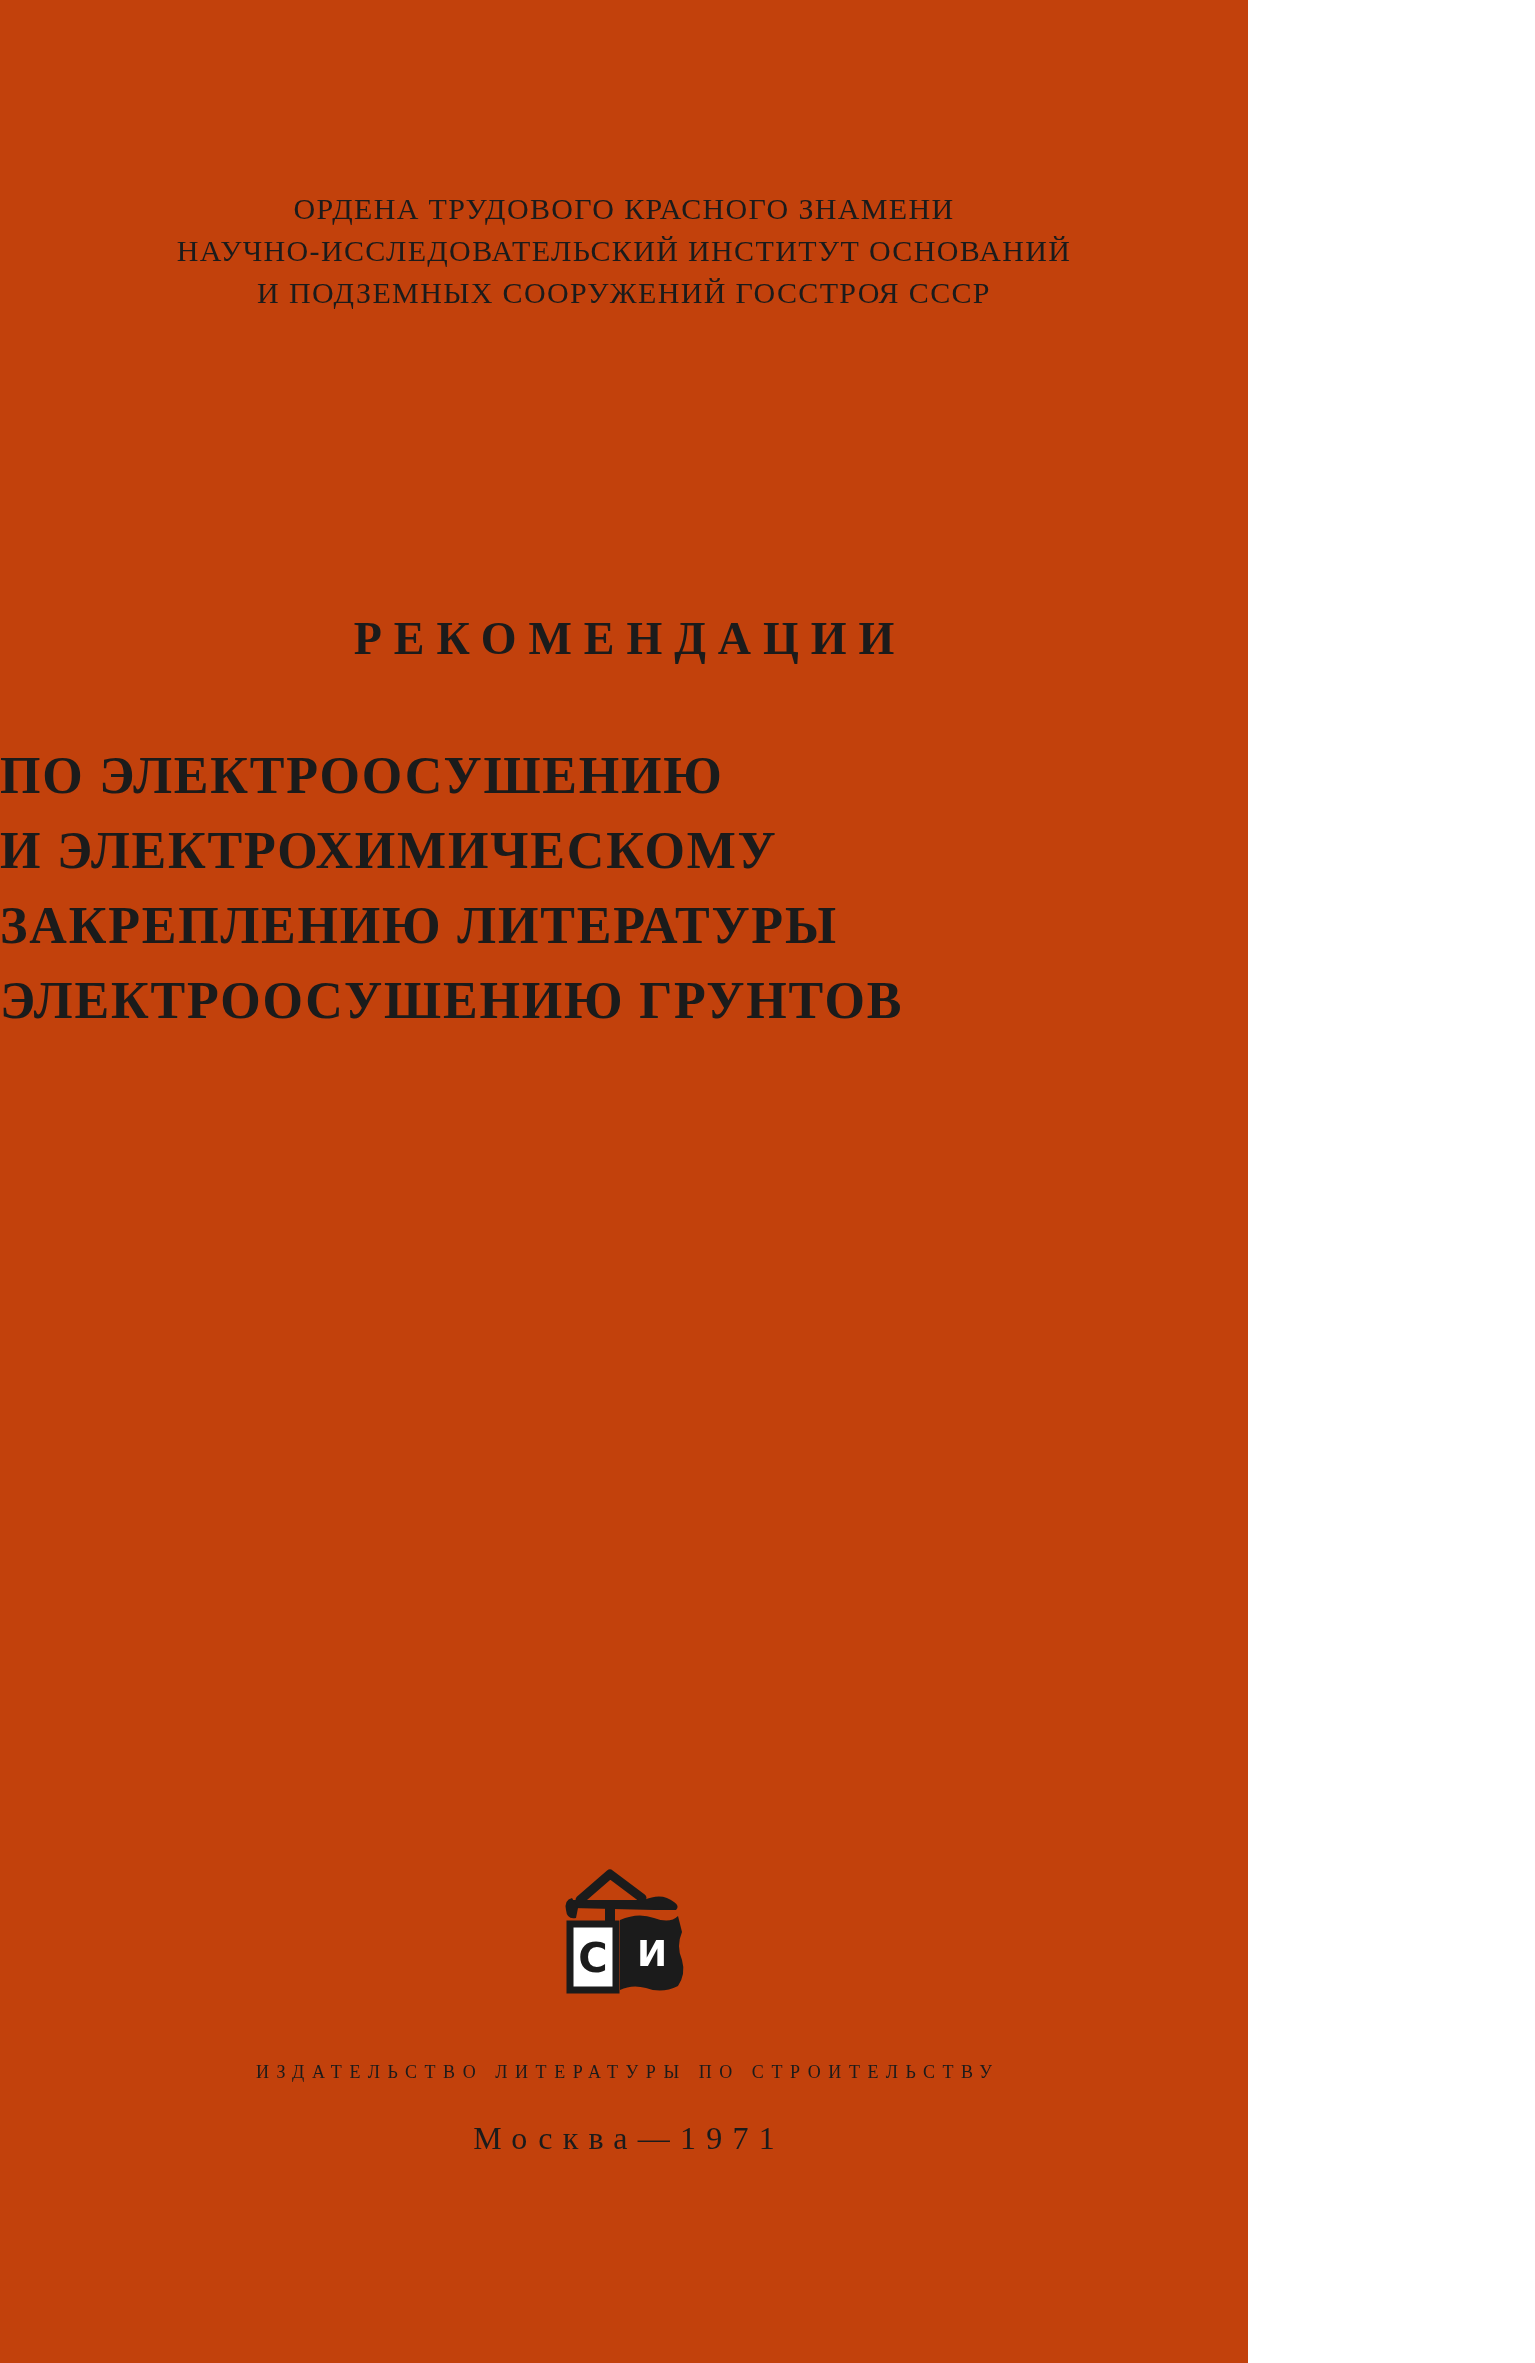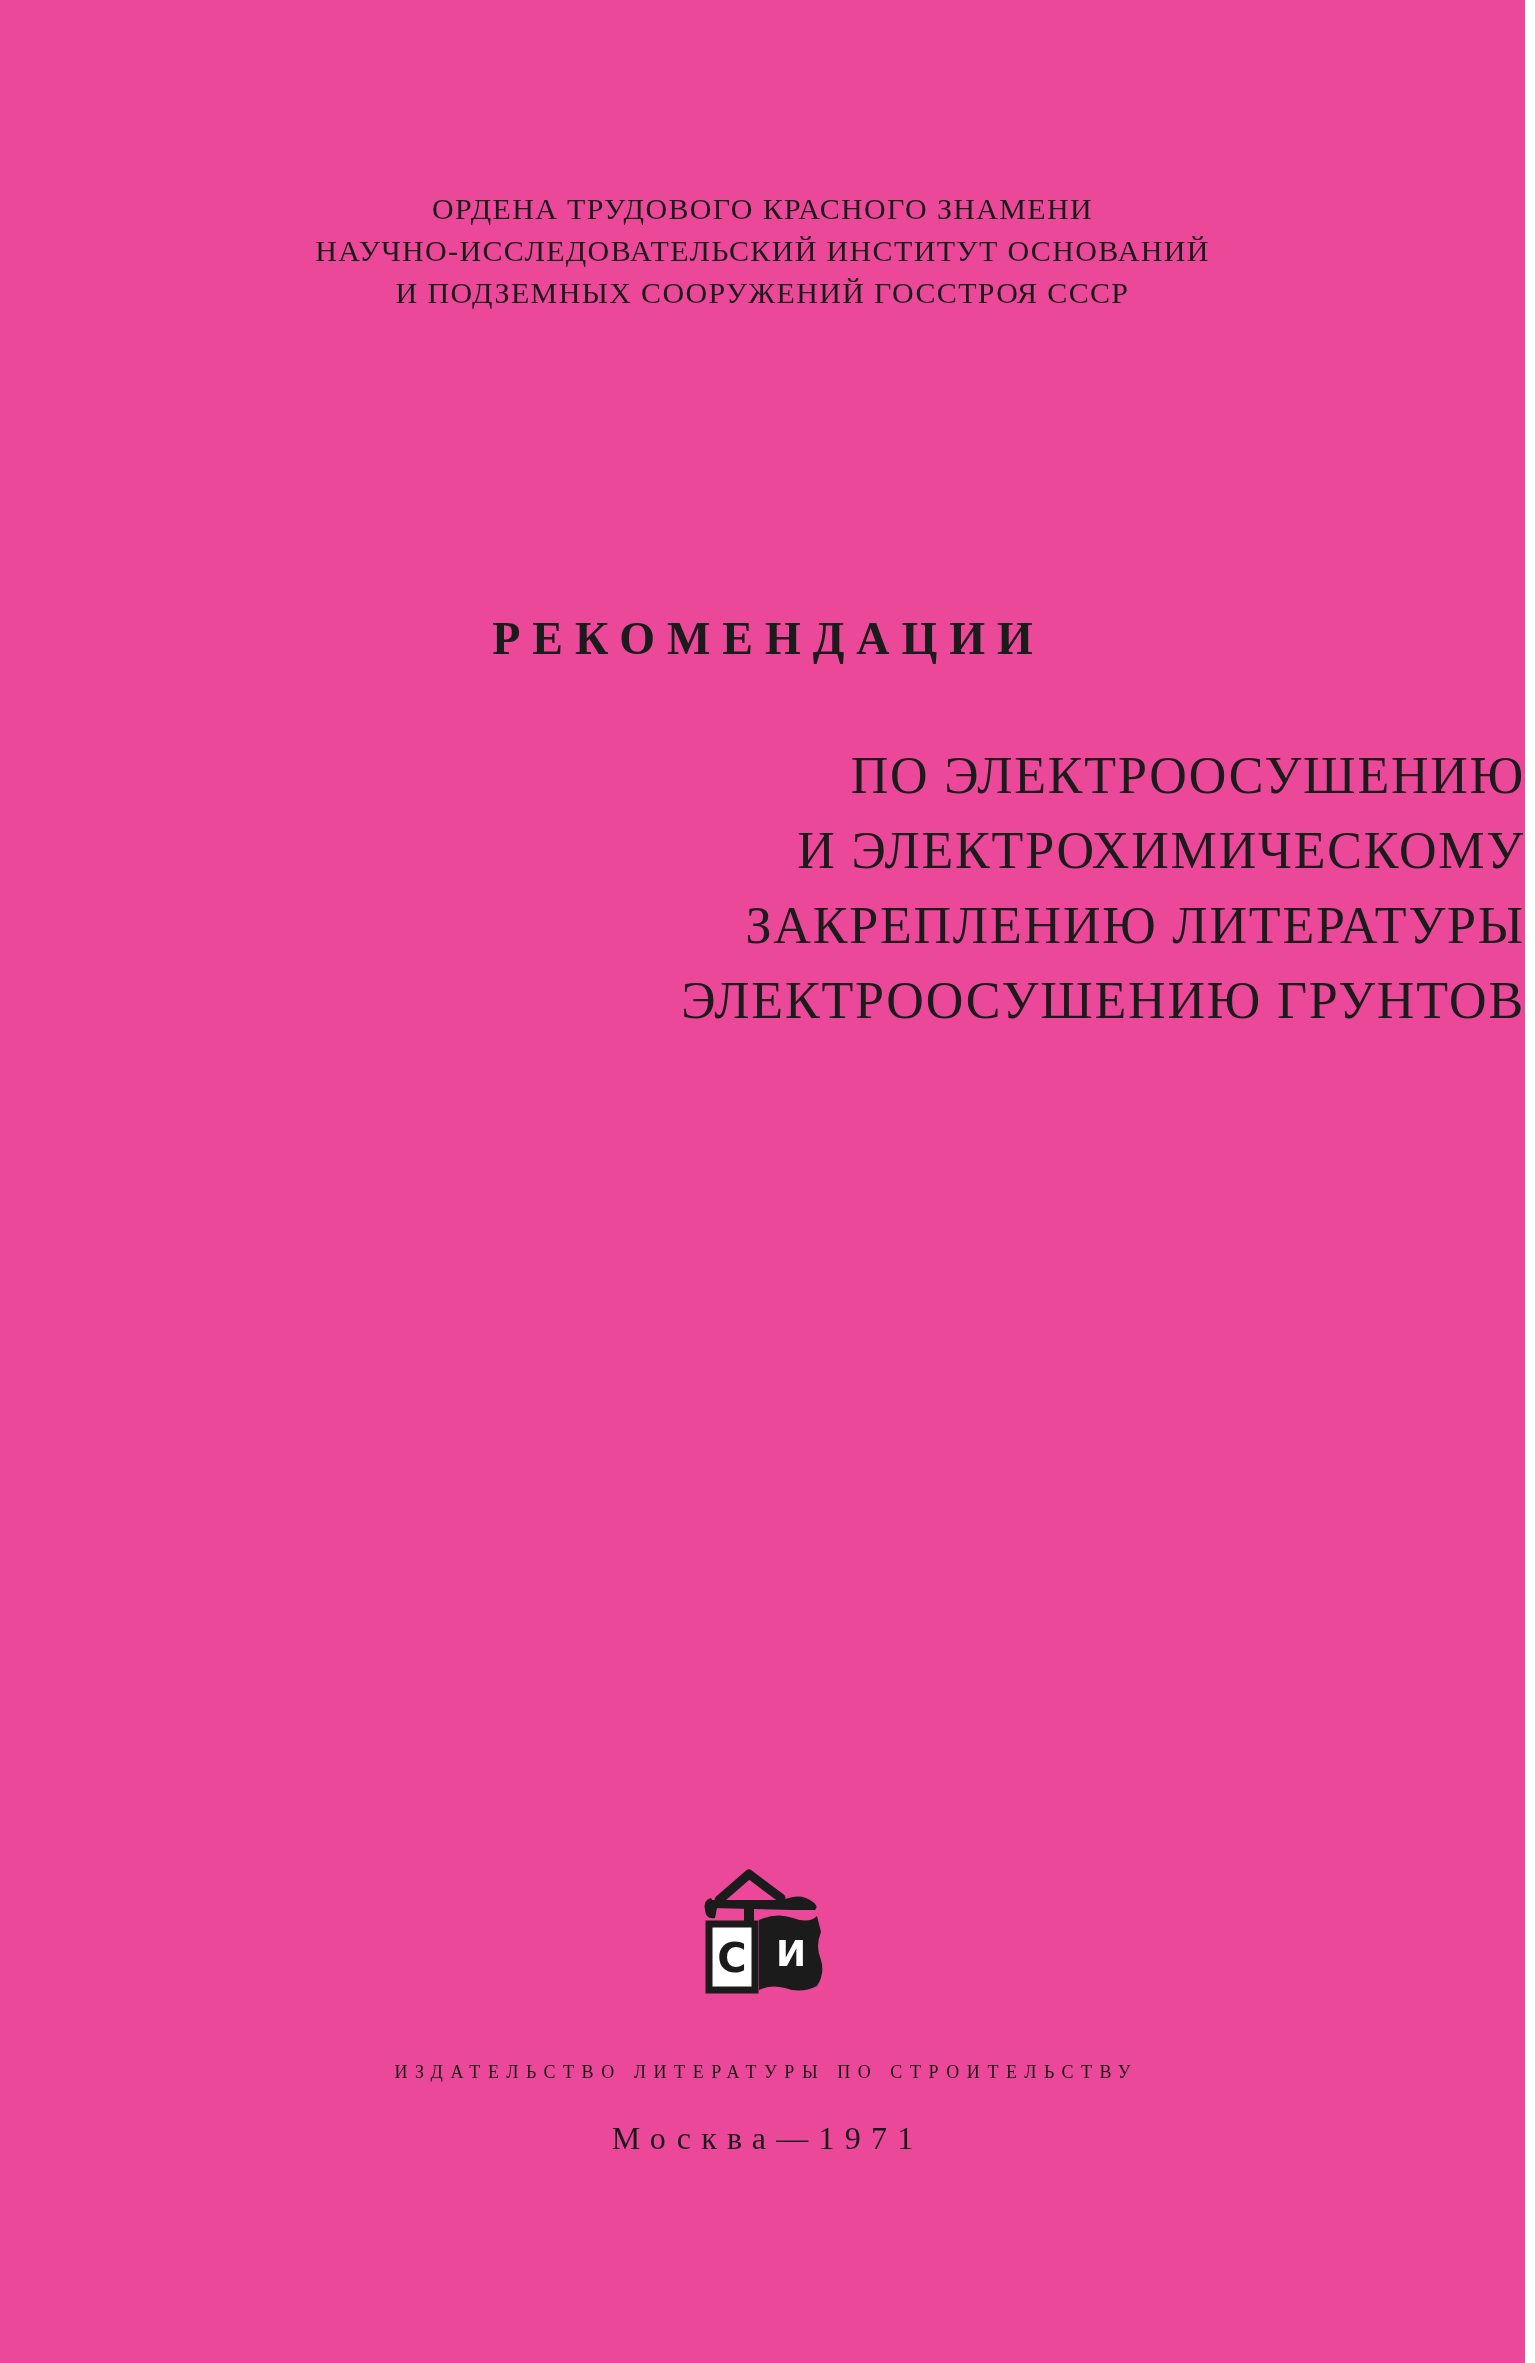--- a/index.html
+++ b/index.html
@@ -2,23 +2,23 @@
 <html><head>
 <meta charset="utf-8">
 <style>
   html, body {
     margin: 0;
     padding: 0;
     background: #ffffff;
   }
   .page {
     position: relative;
-    width: 1525px;
+    width: 1248px;
     height: 2363px;
-    background: #ec4899;
+    background: #c2410c;
     color: #1b1b1b;
     font-family: "Liberation Serif", "DejaVu Serif", serif;
     overflow: hidden;
   }
   .institute {
     position: absolute;
     top: 188px;
     left: 0;
     width: 100%;
     text-align: center;
@@ -37,25 +37,25 @@
     letter-spacing: 0.26em;
     text-indent: 0.26em; 
     font-weight: 700;
     white-space: nowrap;
   }
   .subtitle {
     position: absolute;
     top: 738px;
     left: 0;
     width: 100%;
-    text-align: right;
+    text-align: left;
     font-size: 52px;
     line-height: 75px;
     letter-spacing: 0.035em;
-    font-weight: 400;
+    font-weight: 700;
   }
   .subtitle .line { white-space: nowrap; }
   .logo {
     position: absolute;
     top: 1862px;
     left: 50%;
     transform: translateX(-50%);
     width: 132px;
     height: 142px;
   }

